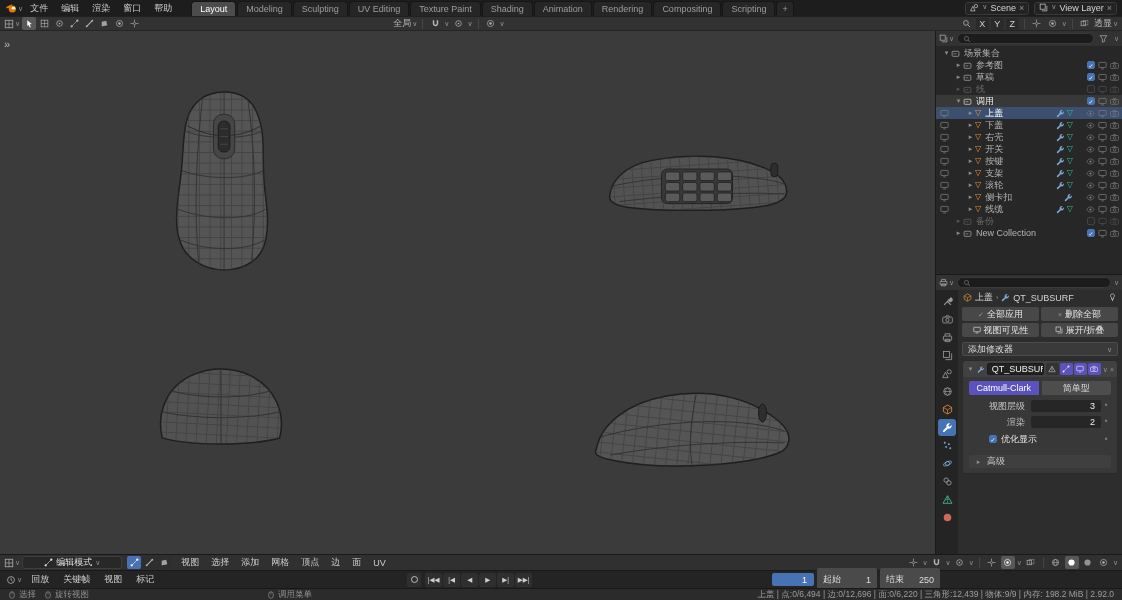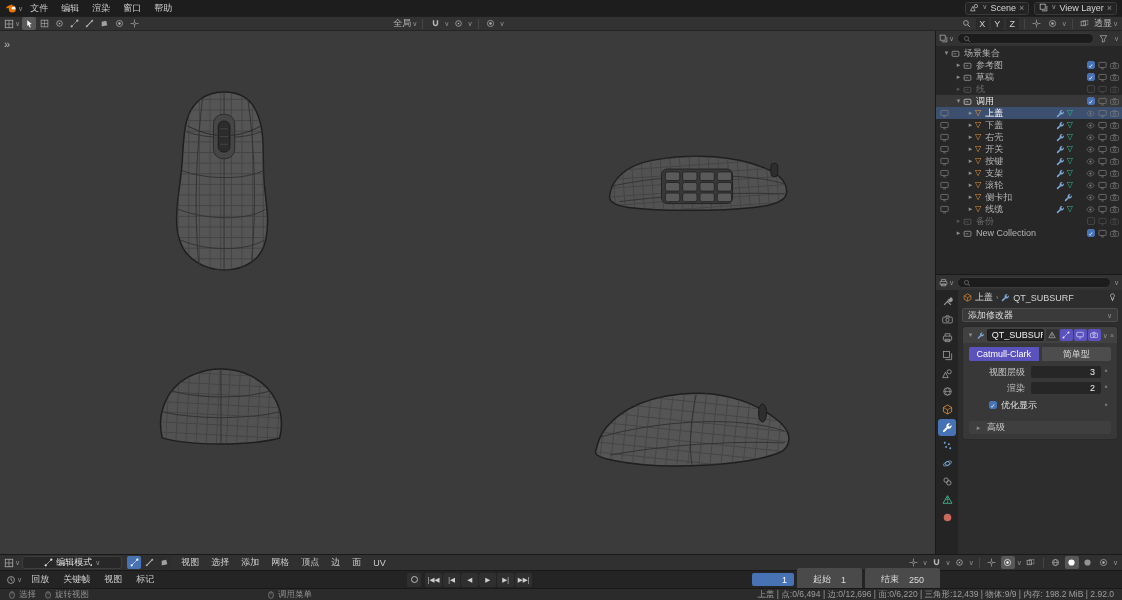--- a/index.html
+++ b/index.html
@@ -91,21 +91,21 @@
 .selmode .icbtn.on{background:#4772b3}
 .hmenu{padding:0 5px;color:#cdcdcd}
 .rtools{margin-left:auto;display:flex;align-items:center;gap:2px}
 .timeline{height:18px;background:#242424;border-top:1px solid #191919;display:flex;align-items:center;gap:4px;padding:0 6px;flex:none}
 .play{display:flex;gap:1px}
 .play .icbtn{background:#2f2f2f;height:14px;min-width:17px;font-size:6.5px;color:#cfcfcf}
 .autokey{width:14px;height:14px;border-radius:2px;background:#2f2f2f;display:flex;align-items:center;justify-content:center;margin-left:244px}
 .autokey i{width:7px;height:7px;border:1.5px solid #bdbdbd;border-radius:50%}
 .fields{margin-left:auto;margin-right:176px;display:flex;gap:3px;align-items:center}
 .framefield{background:#4772b3;color:#fff;border-radius:2px;height:13px;display:flex;align-items:center;justify-content:flex-end;padding:0 7px;width:42px}
-.rangefield{background:#4a4a4a;border-radius:2px;height:24px;display:flex;align-items:center;padding:0 16px;gap:10px;color:#ddd;min-width:60px;justify-content:space-between}
+.rangefield{background:#4a4a4a;border-radius:2px;height:24px;display:flex;align-items:center;padding:0 6px;gap:10px;color:#ddd;min-width:60px;justify-content:space-between}
 .statusbar{height:12px;background:#2b2b2b;border-top:1px solid #191919;display:flex;align-items:center;padding:0 8px;color:#8f8f8f;font-size:8.5px;flex:none}
 .hint{display:flex;align-items:center;gap:3px}
 .stats{margin-left:auto;color:#9d9d9d;white-space:nowrap}
 </style>
 </head>
 <body>
 
 <svg style="position:absolute;width:0;height:0" aria-hidden="true">
 <defs>
 <symbol id="s-eye" viewBox="0 0 16 16">
@@ -241,20 +241,33 @@
         <circle cx="11" cy="9.5" r="5.4" fill="#ea7600"></circle>
         <ellipse cx="12.6" cy="8.2" rx="2.8" ry="2" fill="#fff"></ellipse>
         <path d="M1 8.5C4 4.5 8 2.8 11.5 2.8L7.2 8Z" fill="#ea7600"></path>
       </svg>
     <span class="chev">∨</span>
     <span class="menu">文件</span>
     <span class="menu">编辑</span>
     <span class="menu">渲染</span>
     <span class="menu">窗口</span>
     <span class="menu">帮助</span>
+    <div class="tabs">
+      <span class="tab on">Layout</span>
+      <span class="tab">Modeling</span>
+      <span class="tab">Sculpting</span>
+      <span class="tab">UV Editing</span>
+      <span class="tab">Texture Paint</span>
+      <span class="tab">Shading</span>
+      <span class="tab">Animation</span>
+      <span class="tab">Rendering</span>
+      <span class="tab">Compositing</span>
+      <span class="tab">Scripting</span>
+      <span class="tab plus">+</span>
+    </div>
     <div class="topright">
       <div class="selector">
         <svg class="ic i9">
             <use href="#s-scene"></use>
           </svg>
         <span class="chev">∨</span>
         <span>Scene</span>
         <span class="x">×</span>
       </div>
       <div class="selector">
@@ -948,20 +961,42 @@
               <span class="chev">›</span>
               <svg class="ic i9 bluec">
                   <use href="#s-wrench"></use>
                 </svg>
               <span>QT_SUBSURF</span>
               <span style="margin-left:auto">
                   <svg class="ic i9">
                     <use href="#s-pin"></use>
                   </svg>
                 </span>
+            </div>
+            <div class="ptools">
+              <div class="ptool">
+                  <span class="chev">✓</span>
+                  <span>全部应用</span>
+                </div>
+              <div class="ptool">
+                  <span class="chev">×</span>
+                  <span>删除全部</span>
+                </div>
+              <div class="ptool">
+                  <svg class="ic i8">
+                    <use href="#s-monitor"></use>
+                  </svg>
+                  <span>视图可见性</span>
+                </div>
+              <div class="ptool">
+                  <svg class="ic i8">
+                    <use href="#s-layers"></use>
+                  </svg>
+                  <span>展开/折叠</span>
+                </div>
             </div>
             <div class="addmod">
               <span>添加修改器</span>
               <span class="chev" style="margin-left:auto">∨</span>
             </div>
             <div class="modcard">
               <div class="mhead">
                 <span class="tw">▾</span>
                 <svg class="ic i9 bluec">
                     <use href="#s-wrench"></use>

